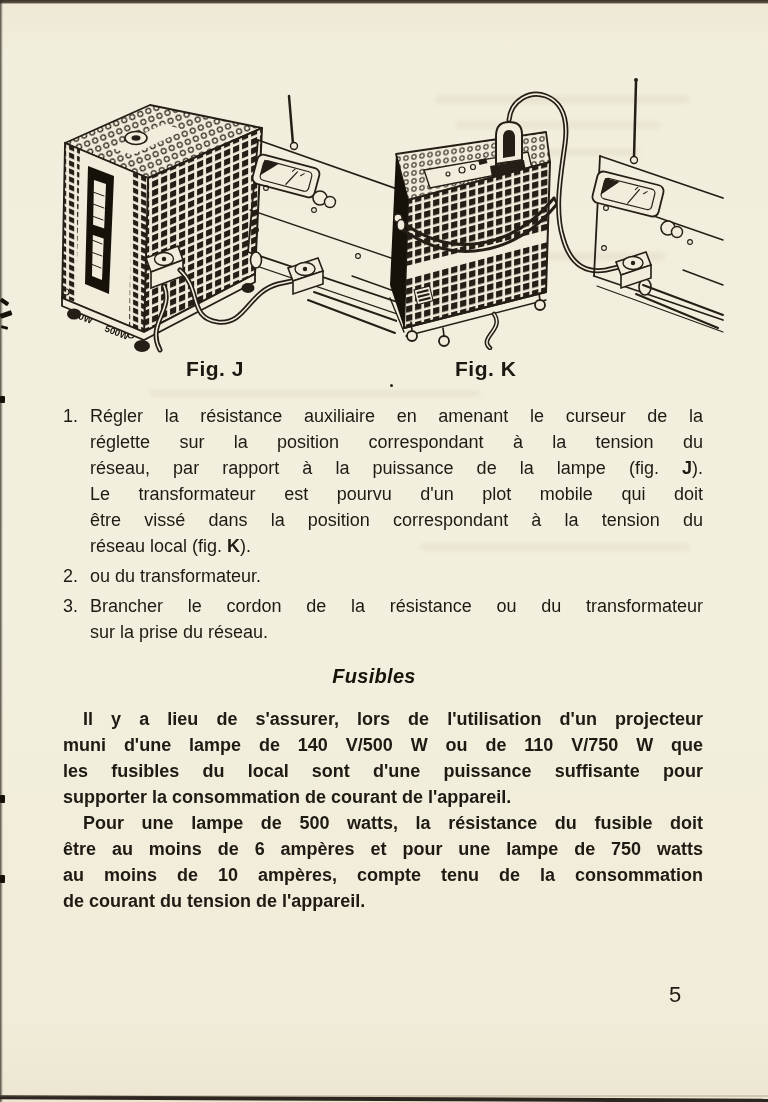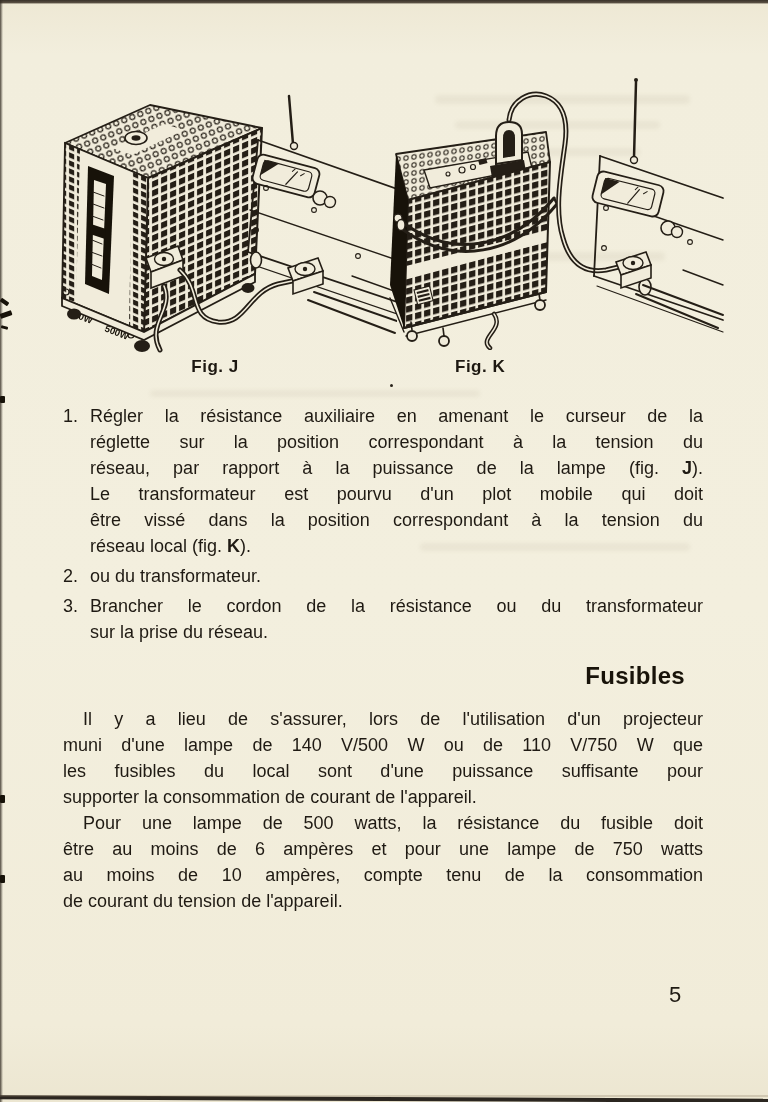--- a/index.html
+++ b/index.html
@@ -18,35 +18,35 @@
   .edge-bottom{position:absolute;bottom:1px;left:-2px;width:772px;height:4px;background:#2b2620;transform:rotate(.25deg);}
   .edge-bottom-glow{position:absolute;bottom:5px;left:0;width:768px;height:2px;background:rgba(122,108,84,.25);}
   .mark{position:absolute;background:#171209;border-radius:1px;}
   .smudge{position:absolute;background:#7a6a4c;opacity:.07;filter:blur(2px);border-radius:4px;}
   .dot-artifact{position:absolute;width:3px;height:3px;border-radius:50%;background:#2a241b;}
 
   .fig{position:absolute;}
   .fig-j{left:52px;top:88px;}
   .fig-k{left:378px;top:70px;}
 
-  .caption{position:absolute;font-weight:bold;font-size:17px;letter-spacing:.5px;color:#1d1811;}
+  .caption{position:absolute;font-weight:bold;font-size:21px;letter-spacing:.5px;color:#1d1811;}
   .cap-j{left:140px;top:357px;width:150px;text-align:center;}
   .cap-k{left:455px;top:357px;width:150px;text-align:left;}
 
   .content{position:absolute;left:63px;top:403px;width:640px;font-size:18px;line-height:26px;}
   .step{display:flex;margin-bottom:4px;}
   .num{width:27px;flex:none;}
   .lines{flex:1;min-width:0;}
   .line{text-align:justify;text-align-last:justify;}
   .line.last{text-align-last:left;}
   .line.first{padding-left:20px;}
   .figletter{font-weight:bold;}
 
-  .fusibles-heading{margin-top:16px;font-size:24px;line-height:30px;font-weight:bold;text-align:right;padding-right:18px;letter-spacing:.3px;color:#181309;}
-  .para{margin-top:15px;}
+  .fusibles-heading{margin-top:16px;font-size:20px;line-height:30px;font-weight:bold;text-align:center;padding-right:18px;letter-spacing:.3px;color:#181309;font-style:italic;}
+  .para{margin-top:15px;font-weight:bold;}
   .para + .para{margin-top:0;}
 
   .page-number{position:absolute;left:650px;top:982px;width:50px;text-align:center;font-size:22px;color:#1f1a13;}
 
   svg .ink{stroke:#241e16;stroke-linejoin:round;stroke-linecap:round;fill:none;}
 </style>
 </head>
 <body>
 
 <div class="page">

